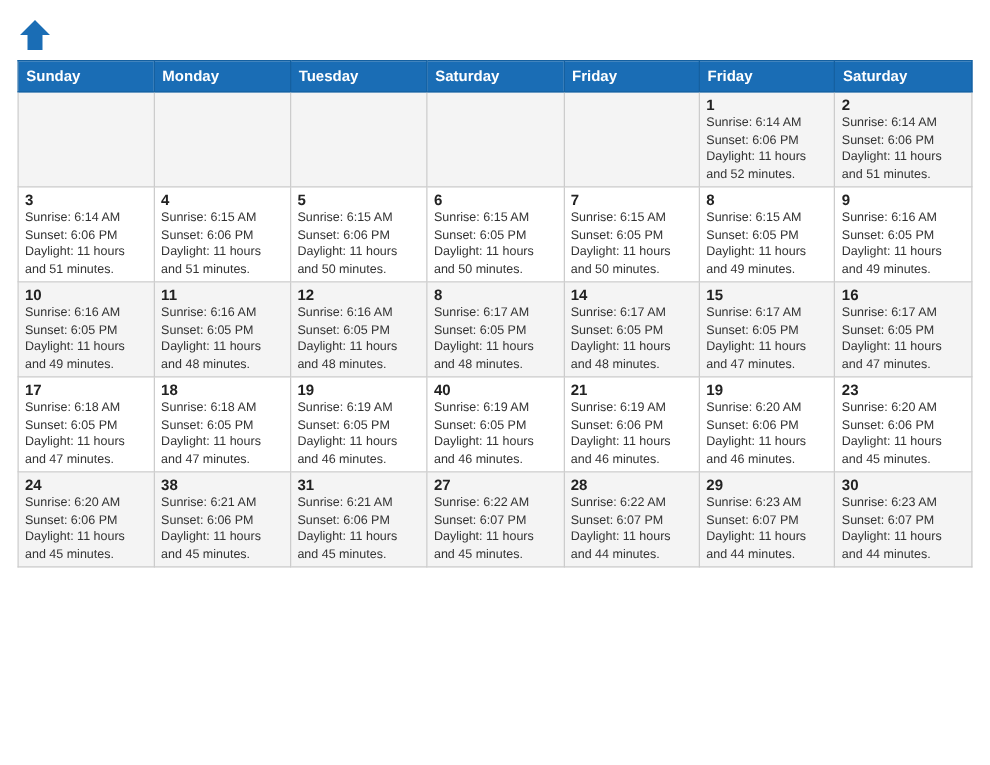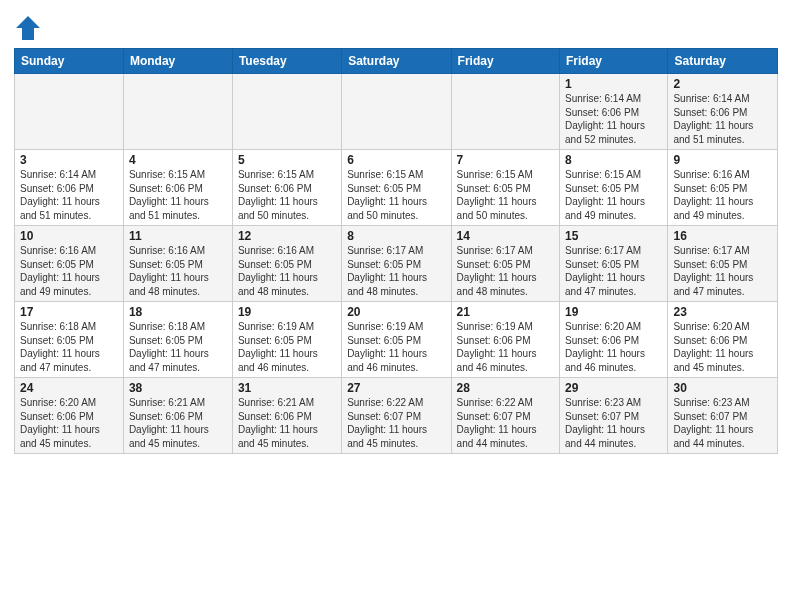--- a/index.html
+++ b/index.html
@@ -277,21 +277,21 @@
 and 47 minutes.</div>
           </td>
           <td>
             <span class="day-num">19</span>
             <div class="day-info" style="white-space: pre-line;">Sunrise: 6:19 AM
 Sunset: 6:05 PM
 Daylight: 11 hours
 and 46 minutes.</div>
           </td>
           <td>
-            <span class="day-num">20</span>
+            <span class="day-num">40</span>
             <div class="day-info" style="white-space: pre-line;">Sunrise: 6:19 AM
 Sunset: 6:05 PM
 Daylight: 11 hours
 and 46 minutes.</div>
           </td>
           <td>
             <span class="day-num">21</span>
             <div class="day-info" style="white-space: pre-line;">Sunrise: 6:19 AM
 Sunset: 6:06 PM
 Daylight: 11 hours

